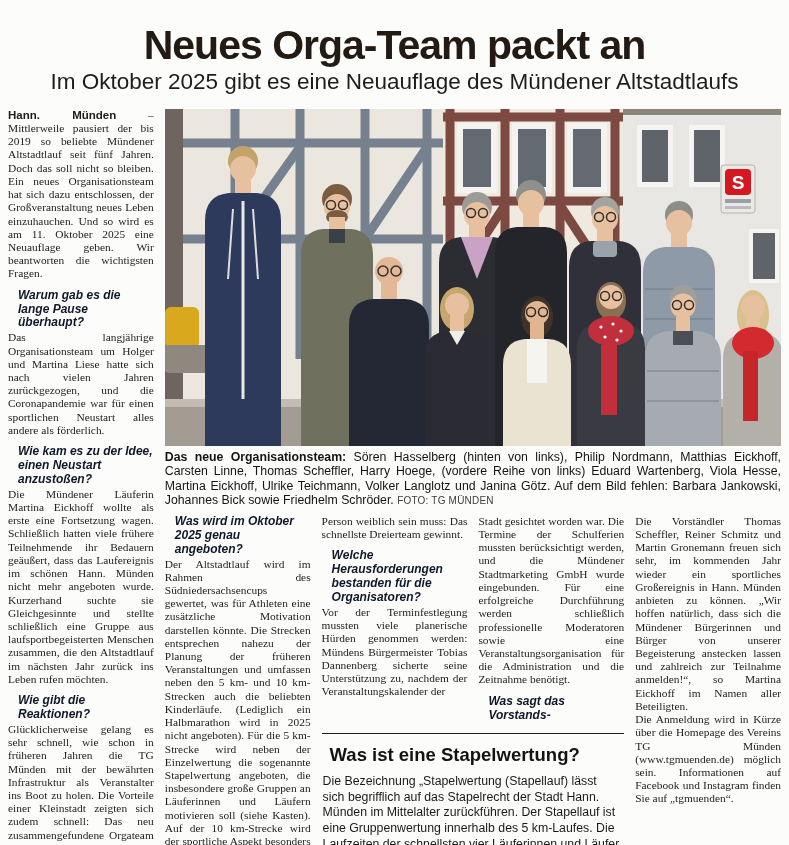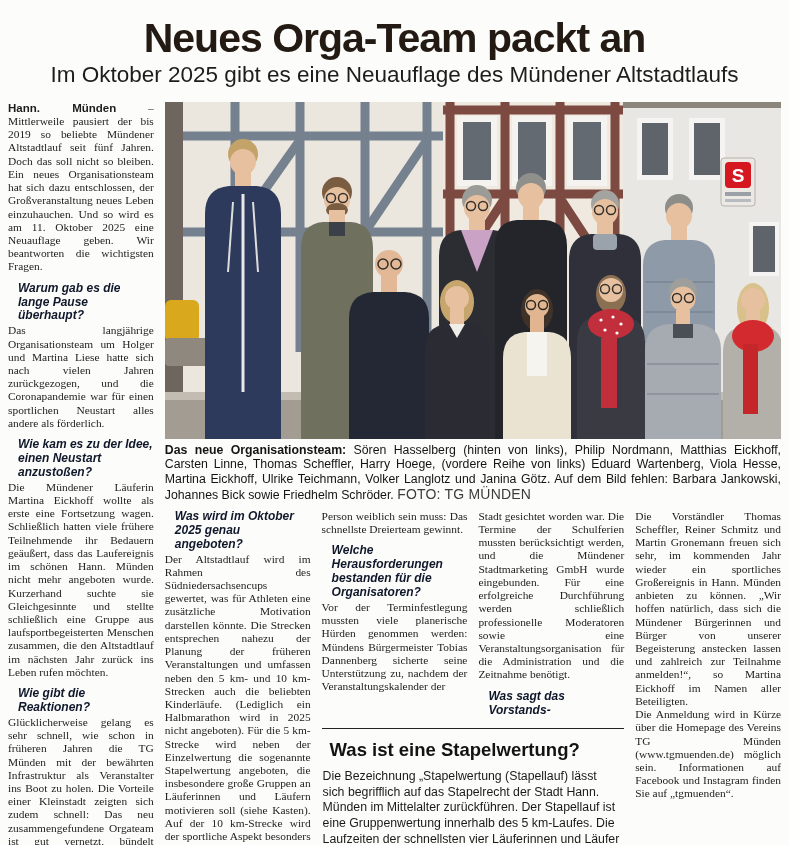--- a/index.html
+++ b/index.html
@@ -1,42 +1,42 @@
 <!DOCTYPE html>
 <html lang="de"><head>
 <meta charset="utf-8">
 <style>
   html,body{margin:0;padding:0;}
   body{
     width:789px;height:845px;overflow:hidden;background:#fcfcfa;color:#1c1c1a;
     font-family:"Liberation Serif",serif;
   }
   .page{width:789px;height:845px;}
-  header{text-align:center;padding-top:17px;}
+  header{text-align:center;padding-top:24px;}
   h1{
     margin:0;font:bold 41px/1.05 "Liberation Sans",sans-serif;
     letter-spacing:-1px;color:#231a14;
   }
   h2{
     margin:3px 0 9px;font:400 22.5px/1.1 "Liberation Sans",sans-serif;color:#1d1d1b;
   }
   .content{
     display:grid;grid-template-columns:repeat(5,1fr);
     grid-template-rows:337px auto auto 1fr;
     column-gap:11px;padding:5px 8px;height:752px;overflow:hidden;
   }
   .col1{grid-column:1;grid-row:1/5;}
   .photo{grid-column:2/6;grid-row:1;margin:0;line-height:0;}
   .caption{
     grid-column:2/6;grid-row:2;
     font:12.3px/1.18 "Liberation Sans",sans-serif;text-align:justify;
     margin:4px 0 7px;color:#141412;
   }
   .caption b{font-weight:bold;}
-  .credit{font-size:14px;color:#3c3c3a;letter-spacing:.2px;white-space:nowrap;}
+  .credit{font-size:10px;color:#3c3c3a;letter-spacing:.2px;white-space:nowrap;}
   .col2{grid-column:2;grid-row:3/5;}
   .col3{grid-column:3;grid-row:3;}
   .col4{grid-column:4;grid-row:3;}
   .col5{grid-column:5;grid-row:3/5;}
   .bt{
     font:11.4px/1.16 "Liberation Serif",serif;text-align:justify;
     hyphens:auto;-webkit-hyphens:auto;margin:0;
   }
   .dateline{font:bold 11.5px "Liberation Sans",sans-serif;}
   .q{

